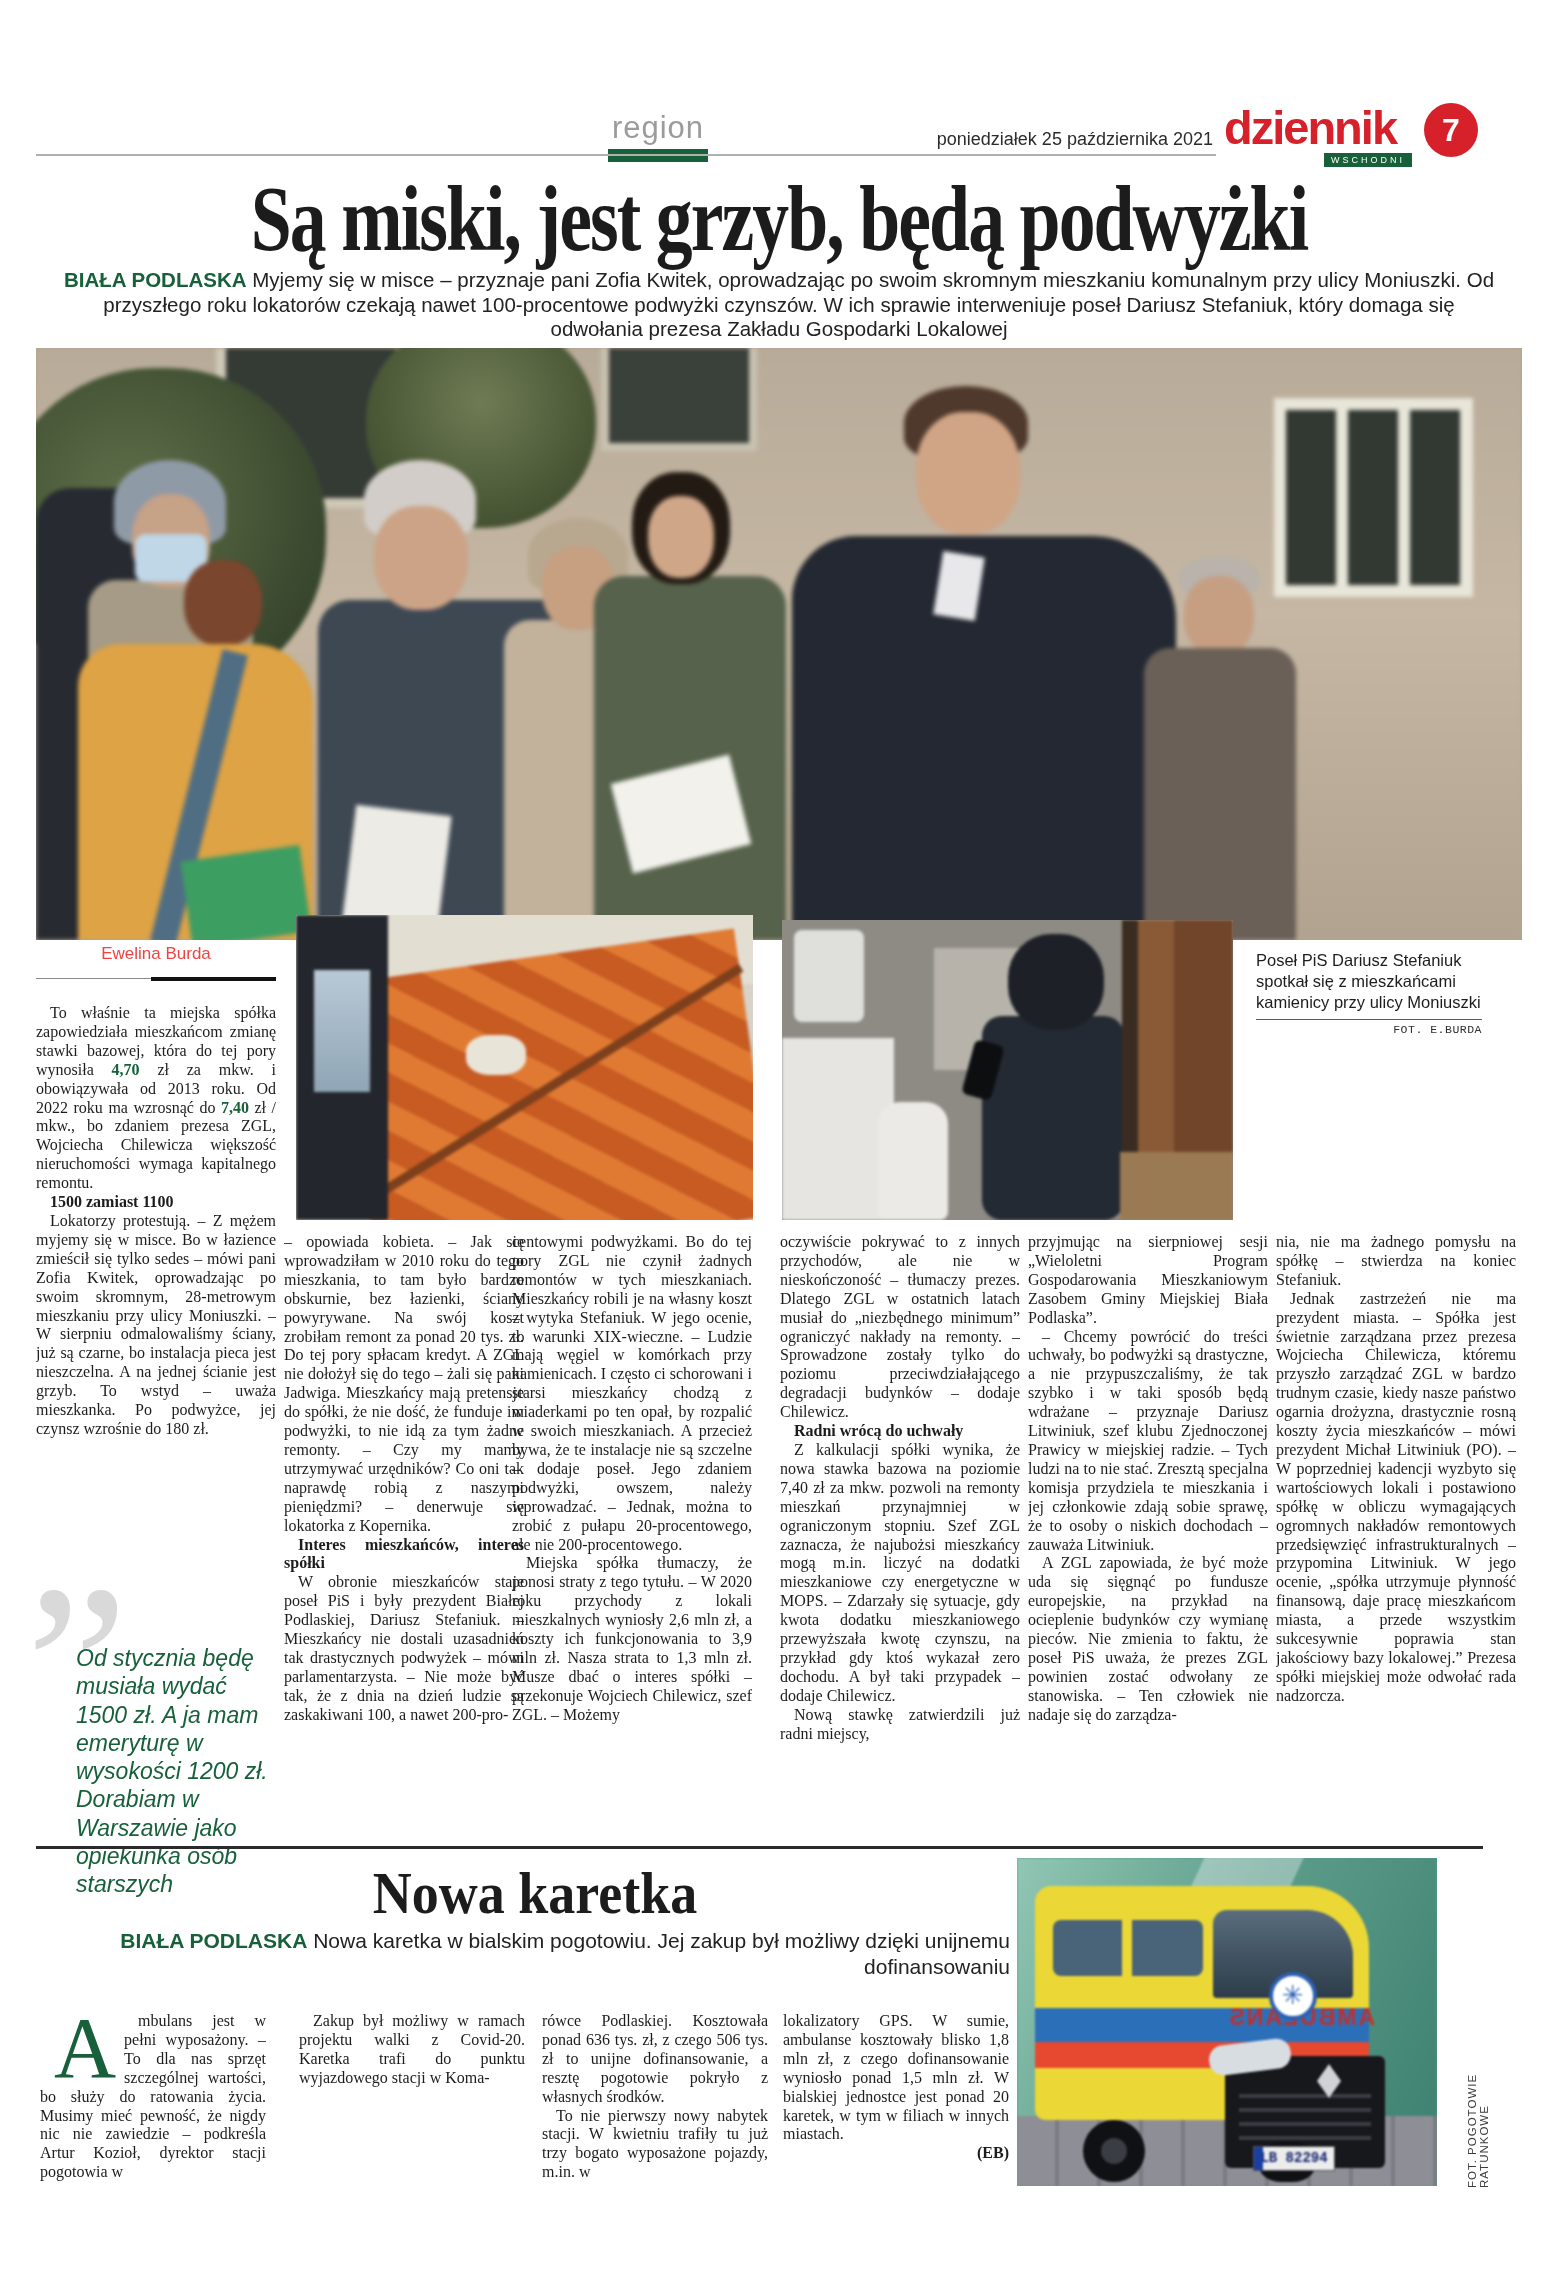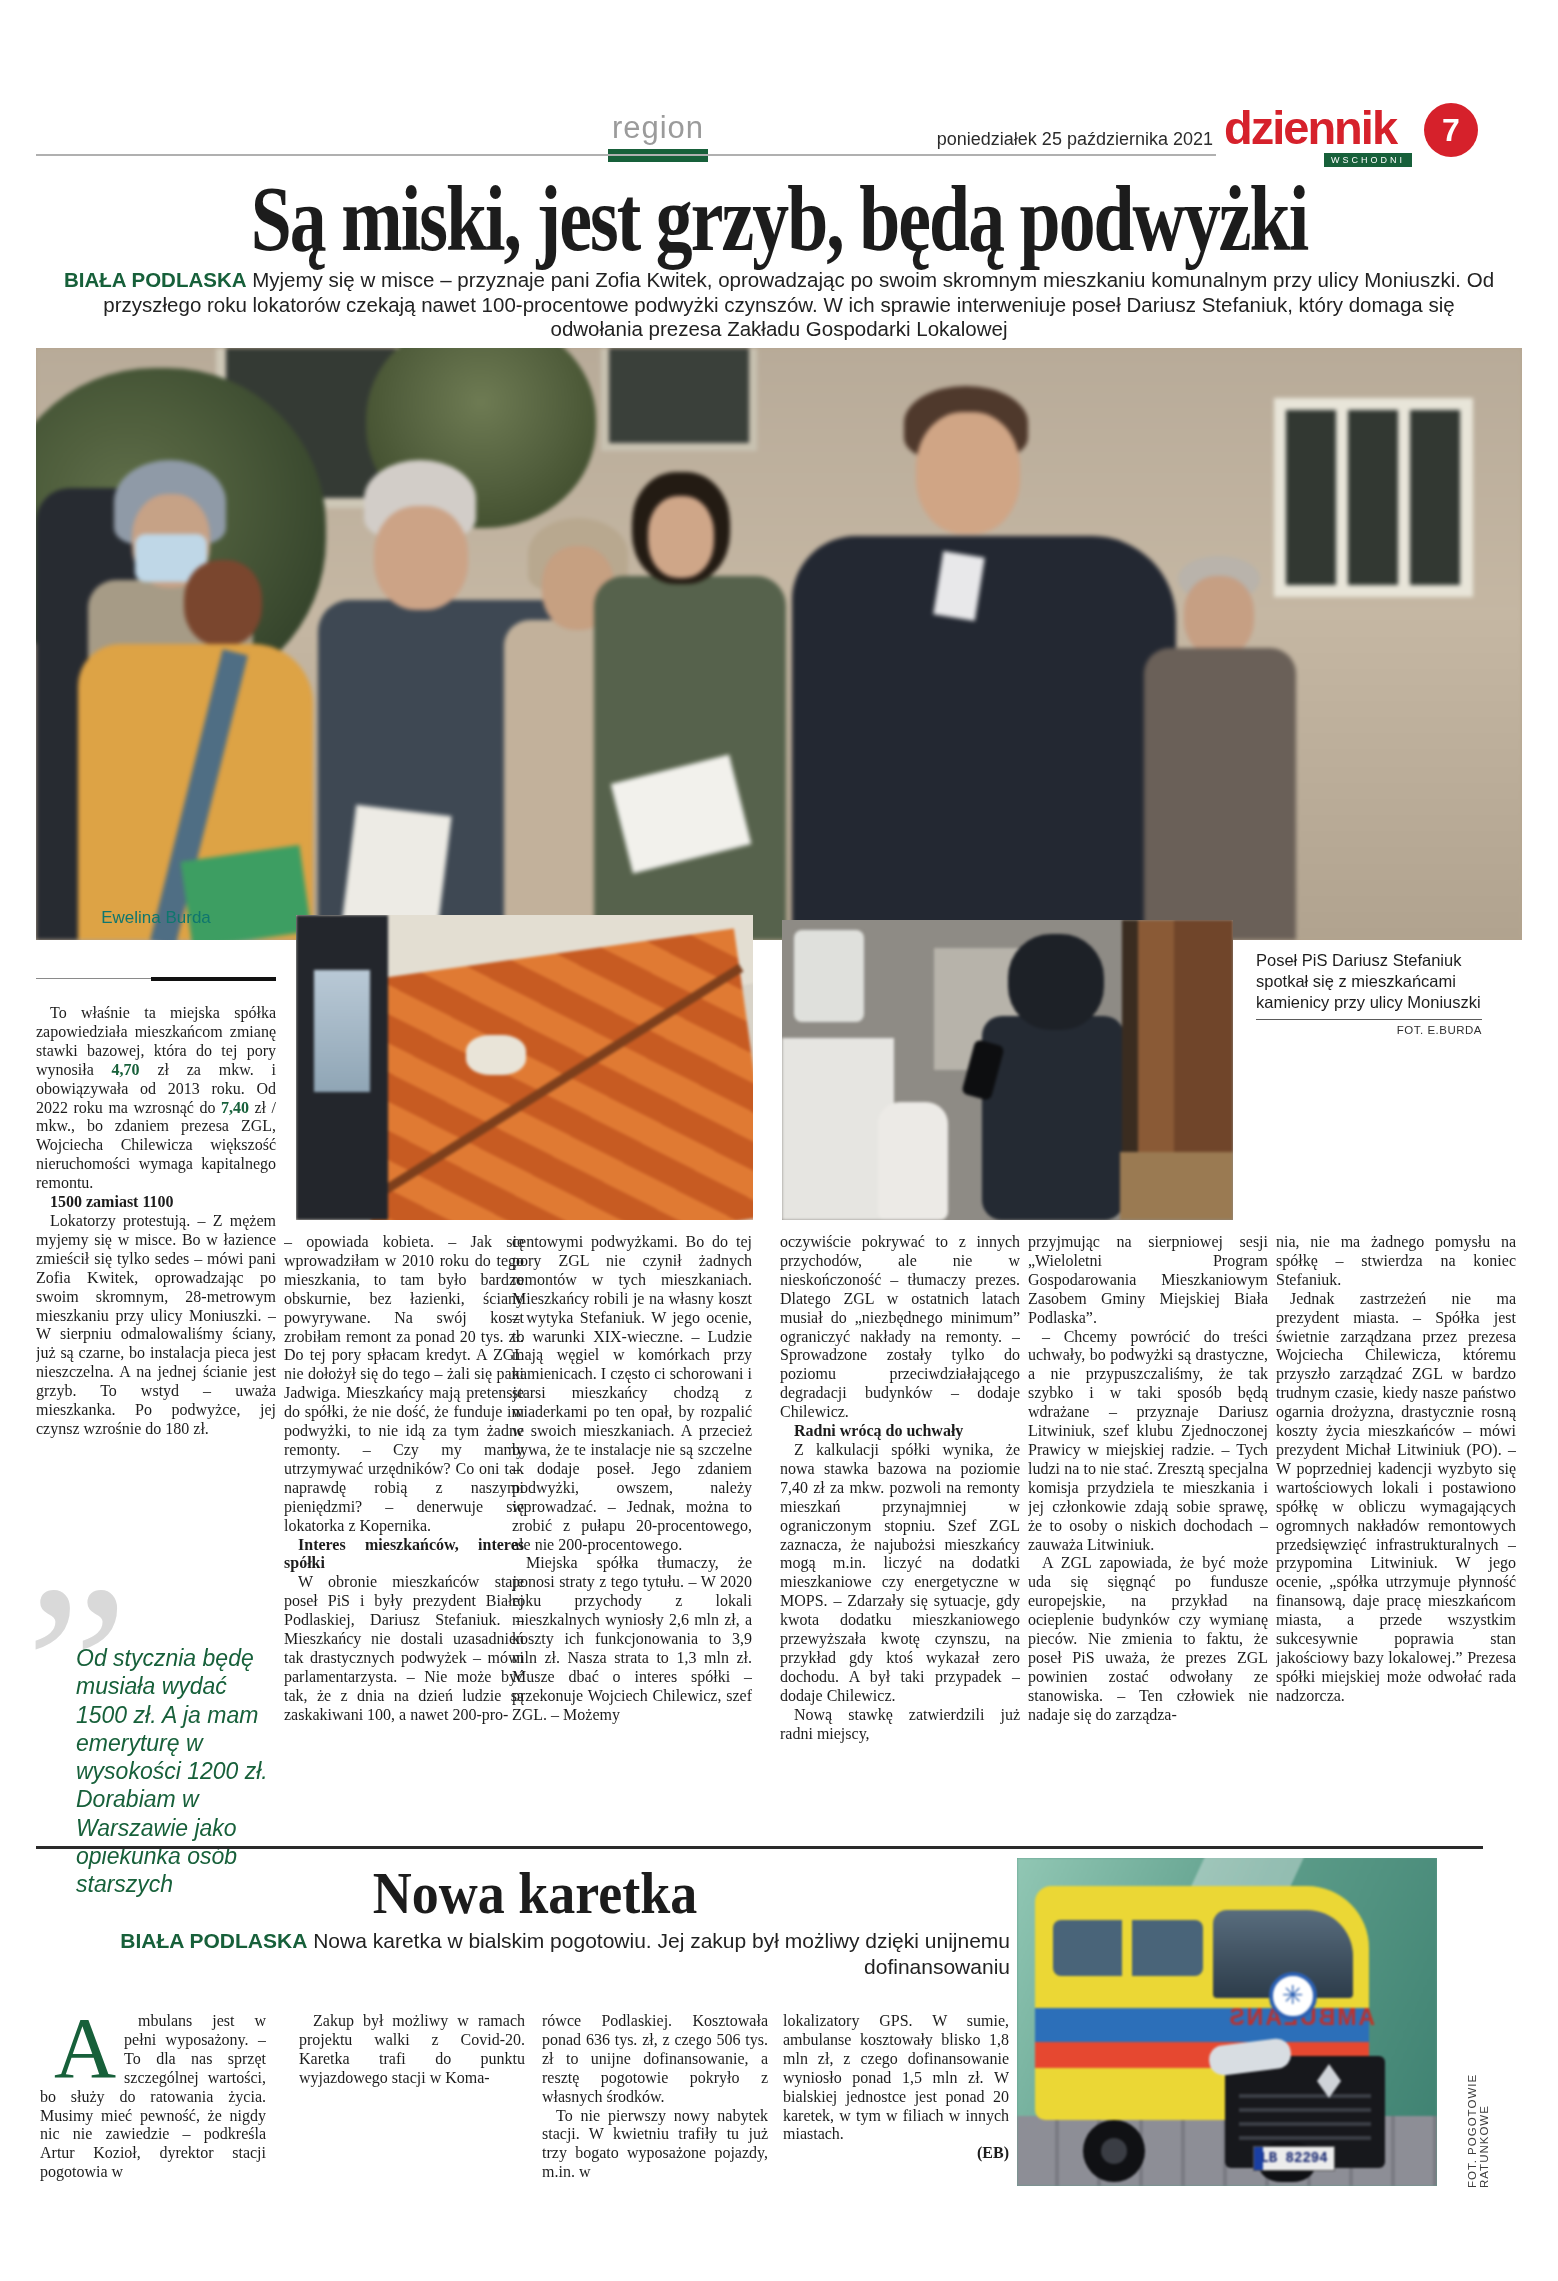--- a/index.html
+++ b/index.html
@@ -33,30 +33,30 @@
   .po{position:absolute;}
   #photo-main{left:36px;top:348px;width:1486px;height:592px;background:#b3a38d;}
   #photo-main .scene{filter:blur(2px) saturate(.92);}
   #photo-stairs{left:296px;top:915px;width:457px;height:305px;background:#d8d3c8;}
   #photo-stairs .scene{filter:blur(1.5px);}
   #photo-bath{left:782px;top:920px;width:451px;height:300px;background:#8e8b85;}
   #photo-bath .scene{filter:blur(1.5px);}
   #photo-amb{left:1017px;top:1858px;width:420px;height:328px;background:#5f9c8a;}
   #photo-amb .scene{filter:blur(1px) saturate(1.05);}
   
-  #byline-box{left:36px;top:908px;width:240px;font-family:"Liberation Sans","DejaVu Sans",sans-serif;
-     font-size:17px;text-align:center;color:#0f766e;}
+  #byline-box{left:36px;top:944px;width:240px;font-family:"Liberation Sans","DejaVu Sans",sans-serif;
+     font-size:17px;text-align:center;color:#ef4444;}
   #byline-rule{left:36px;top:977px;width:240px;height:4px;}
   #byline-rule .g{position:absolute;left:0;top:1px;width:115px;height:1px;background:#8a8a8a;}
   #byline-rule .b{position:absolute;left:115px;top:0;width:125px;height:4px;background:#111;}
   
   #caption-box{left:1256px;top:950px;width:226px;font-family:"Liberation Sans","DejaVu Sans",sans-serif;
      font-size:16.5px;line-height:1.26;color:#1d1d1d;}
   #caption-rule{margin-top:7px;height:1px;background:#5a5a5a;}
-  #caption-credit{text-align:right;font-size:11.5px;letter-spacing:.5px;color:#2f2f2f;margin-top:3px;}
+  #caption-credit{text-align:right;font-size:11.5px;letter-spacing:.5px;color:#2f2f2f;margin-top:3px;font-family:Liberation Mono, monospace;}
   
   .col{position:absolute;width:240px;overflow:hidden;font-size:16px;line-height:18.9px;text-align:justify;}
   .body-p{margin:0;text-indent:14px;}
   .body-p.noind{text-indent:0;}
   .sub-h{margin:0;text-indent:14px;font-weight:bold;}
   .grn-num{color:var(--grn);font-weight:bold;}
   #mcol-1{left:36px;top:1004px;height:640px;}
   #mcol-2{left:284px;top:1233px;height:602px;}
   #mcol-3{left:512px;top:1233px;height:602px;}
   #mcol-4{left:780px;top:1233px;height:602px;}

